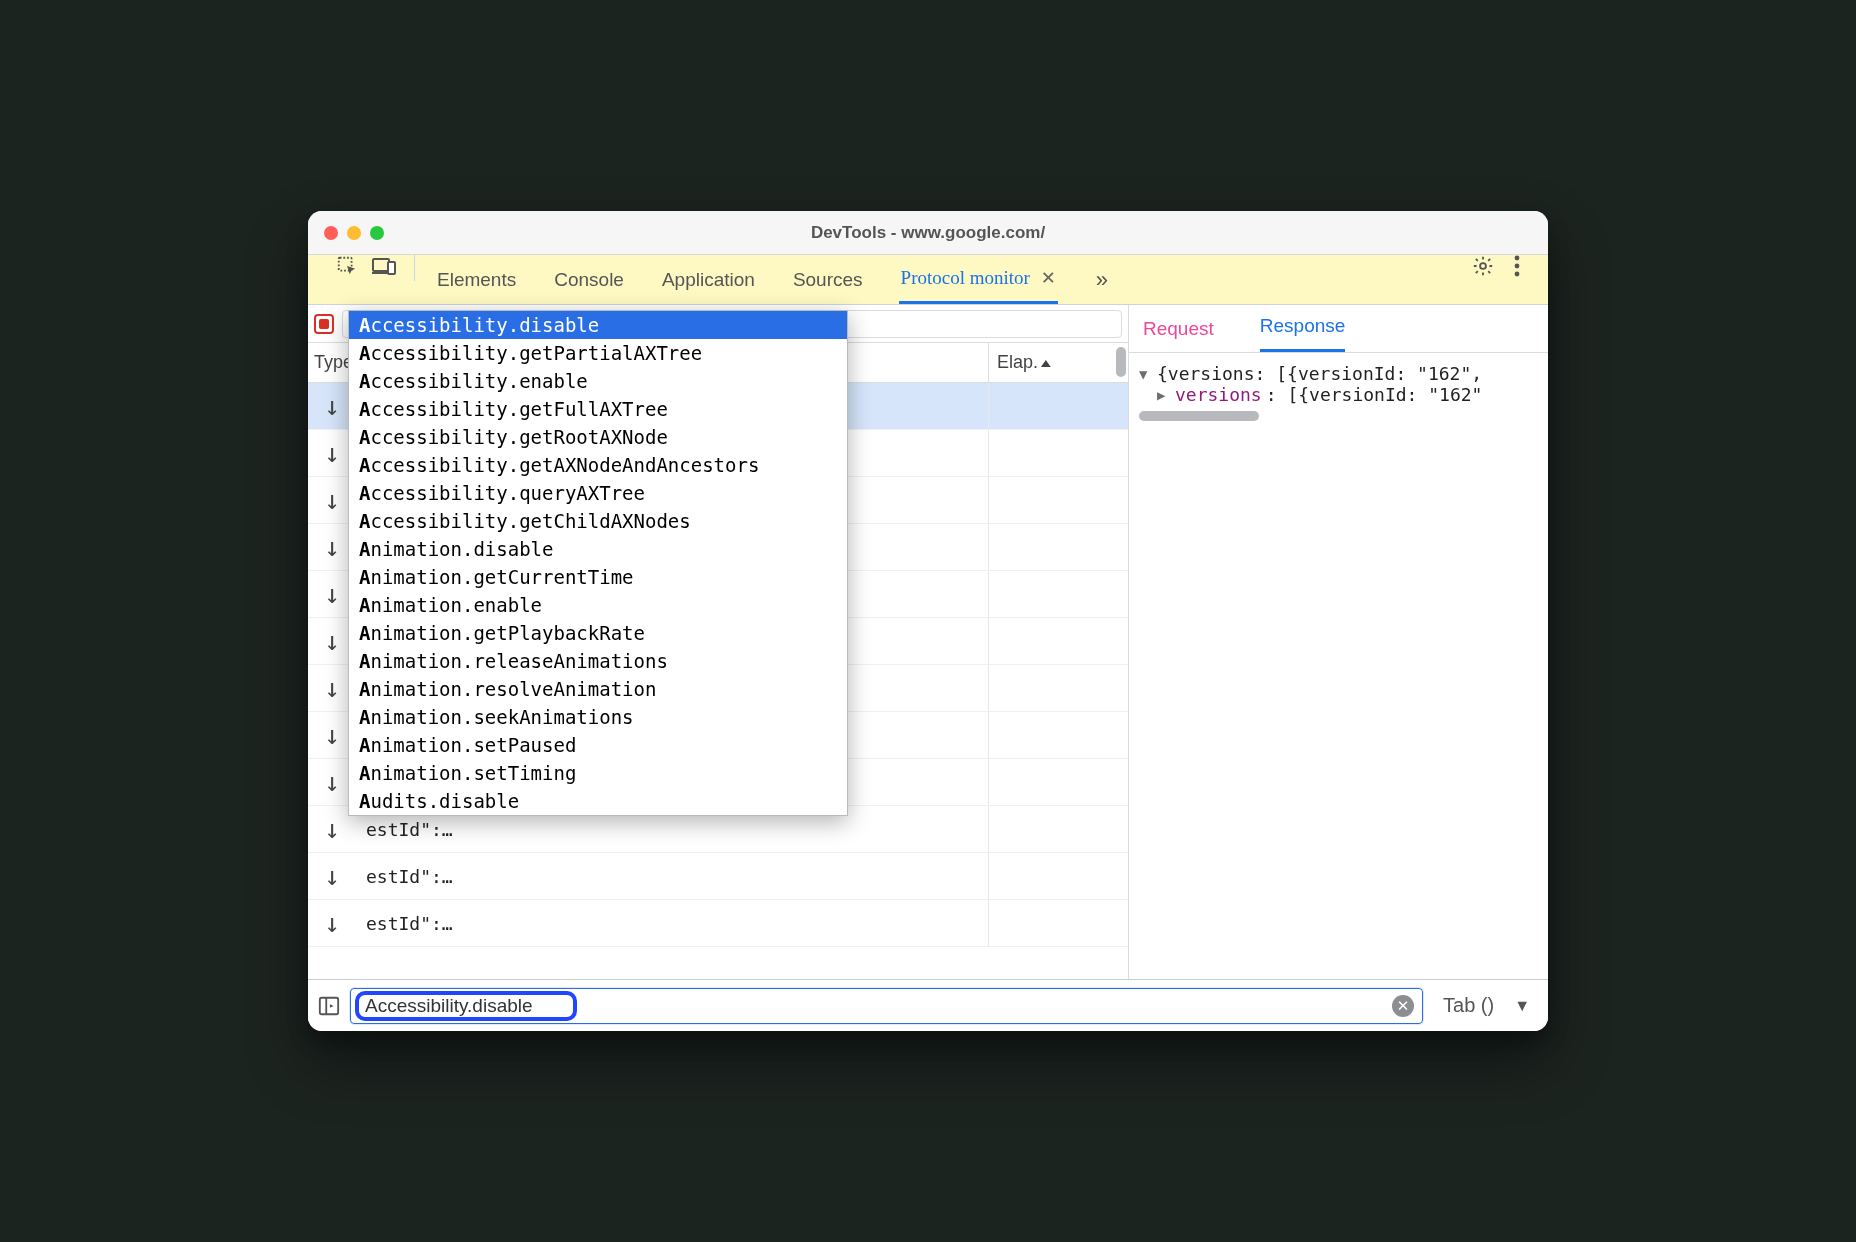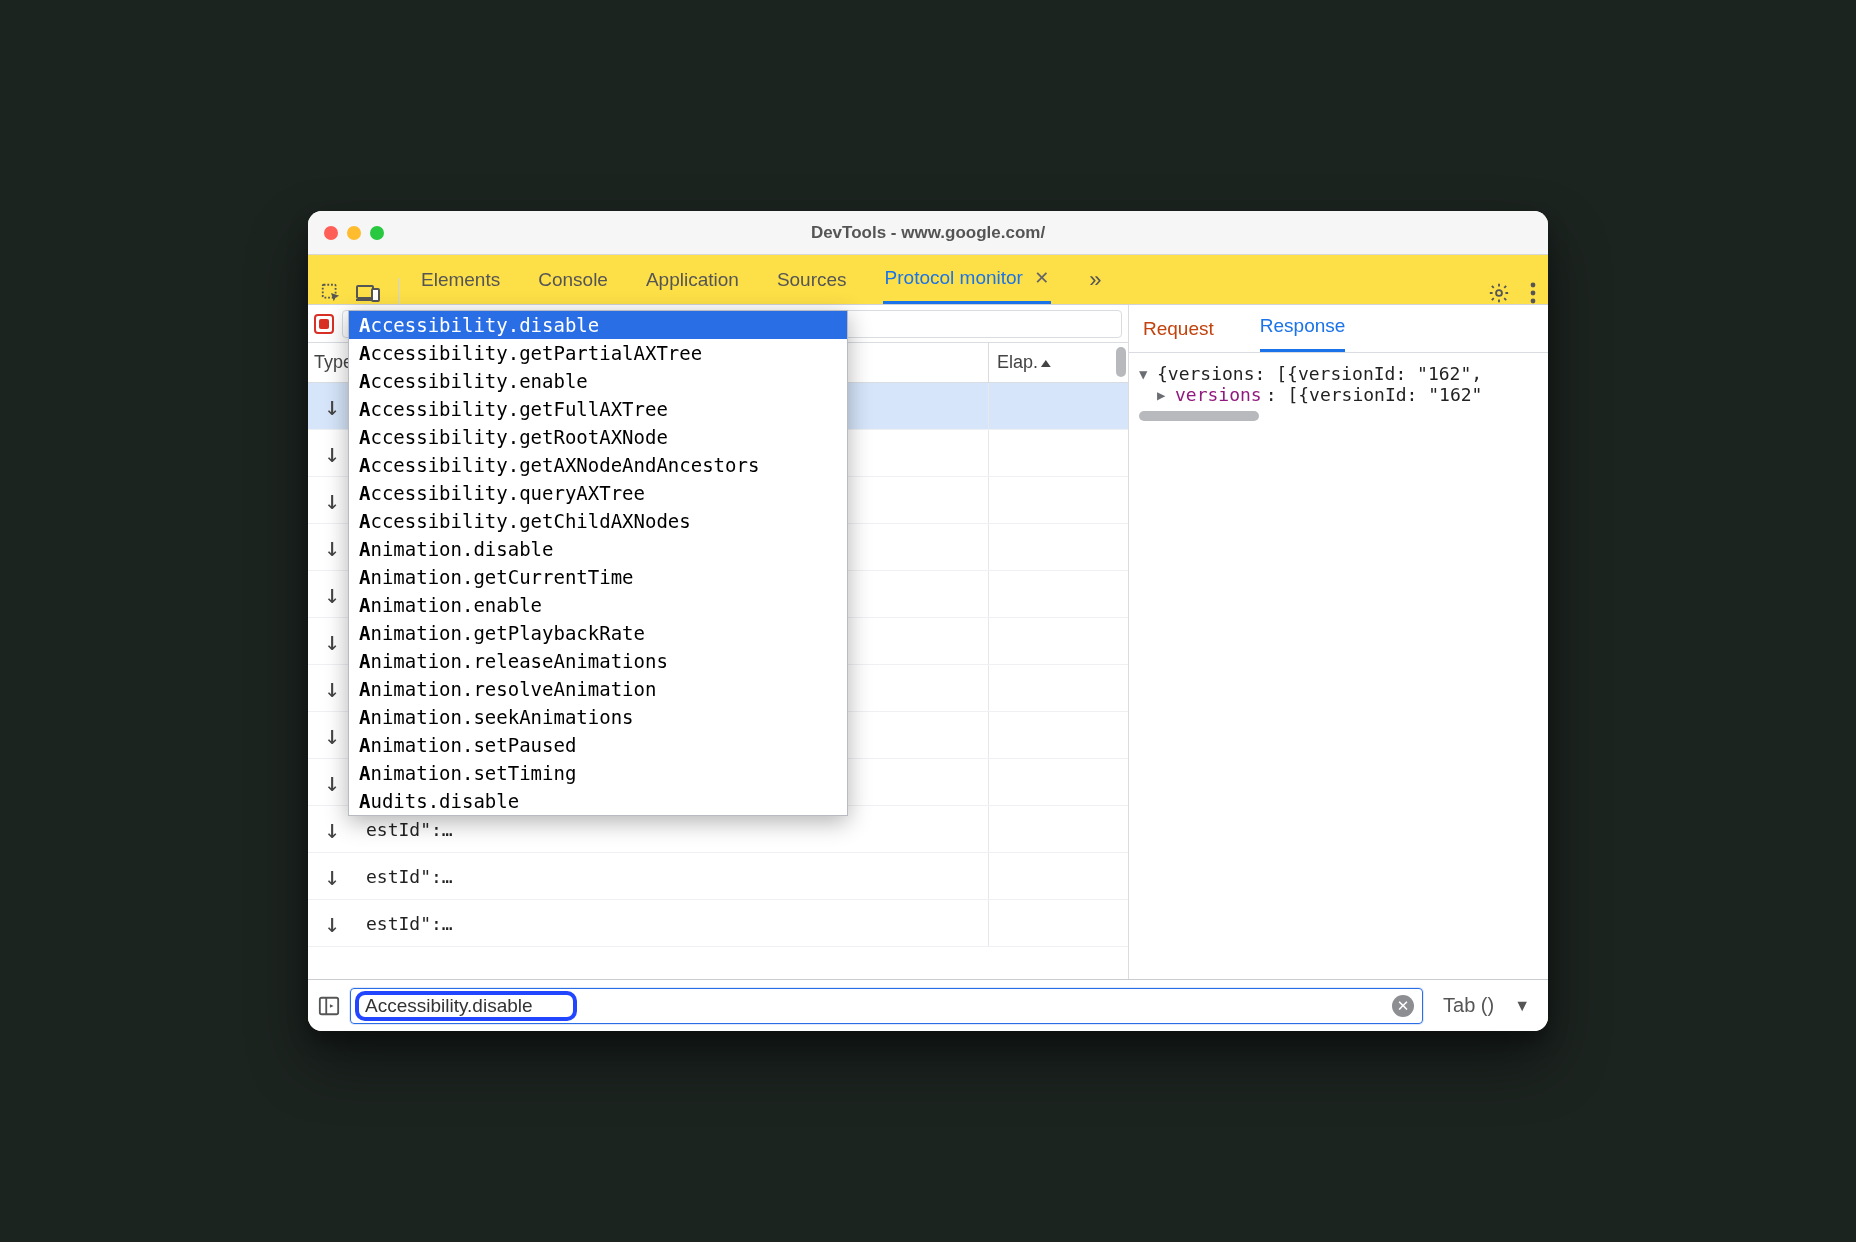--- a/index.html
+++ b/index.html
@@ -25,28 +25,28 @@
     .traffic { display:flex; gap:9px; margin-left:16px; }
     .traffic span { width:14px; height:14px; border-radius:50%; }
     .tl-close{background:#ff5f57;} .tl-min{background:#febc2e;} .tl-max{background:#28c840;}
     .win-title{
       position:absolute; left:0; right:0; text-align:center;
       font-size:17px; font-weight:600; color:#555; pointer-events:none;
     }
 
     
     .tabstrip{
-      height:50px; background:#fde047; display:flex; align-items:flex-end;
-      padding:0 12px; border-bottom:1px solid #cfd2d6; font-size:19px; color:#555;
+      height:50px; background:#fef9c3; display:flex; align-items:flex-start;
+      padding:0 28px; border-bottom:1px solid #cfd2d6; font-size:19px; color:#555;
     }
     .left-icons{display:flex;gap:14px;align-items:center;margin-right:18px;}
     .divider{width:1px;height:26px;background:#c6d6ef;margin-right:20px;}
     .tabs{display:flex;gap:34px;align-items:center;flex:1;}
     .tab{color:#555; cursor:default; padding:12px 2px; }
-    .tab.active{color:#1a73e8; border-bottom:3px solid #1a73e8;}
+    .tab.active{color:#1a73e8; border-bottom:3px solid #1a73e8;font-family:Liberation Serif, serif;}
     .tab .x{color:#666;margin-left:6px;font-size:18px;}
     .chev{font-size:22px;color:#555;margin-left:4px;}
     .right-icons{display:flex;gap:20px;align-items:center;margin-left:auto;color:#555;}
     svg{display:block;}
 
     
     .body{position:absolute; top:94px; bottom:0; left:0; right:0; display:flex;}
 
     
     .grid-pane{flex:1; display:flex; flex-direction:column; position:relative;}
@@ -88,21 +88,21 @@
     .ac-item.sel{background:#2a6ee6;color:#fff;}
     .ac-item b{font-weight:700;}
     .ac-inner::-webkit-scrollbar{width:14px;}
     .ac-inner::-webkit-scrollbar-thumb{background:#b7b9bc;border-radius:7px;}
 
     
     .detail{
       width:420px;border-left:1px solid #d9dce0;display:flex;flex-direction:column;
     }
     .detail-tabs{height:48px;display:flex;align-items:flex-end;gap:26px;padding:0 14px;border-bottom:1px solid #d9dce0;font-size:19px;}
-    .dtab{color:#c2410c;padding-bottom:12px;}
+    .dtab{color:#ec4899;padding-bottom:12px;}
     .dtab.active{color:#1a73e8;border-bottom:3px solid #1a73e8;margin-left:20px;}
     .detail-body{
       flex:1;font-family:"SF Mono",Menlo,Consolas,monospace;font-size:18px;
       padding:10px 6px 0 10px;color:#222;overflow:hidden;white-space:nowrap;
     }
     .tree-line{display:flex;align-items:center;gap:4px;}
     .tri{font-size:14px;color:#6a6d72;width:14px;}
     .prop{color:#90197e;}
     .hscroll{height:10px;margin:6px 6px 0 0;background:transparent;}
     .hscroll .hthumb{height:10px;width:120px;background:#b7b9bc;border-radius:5px;}

